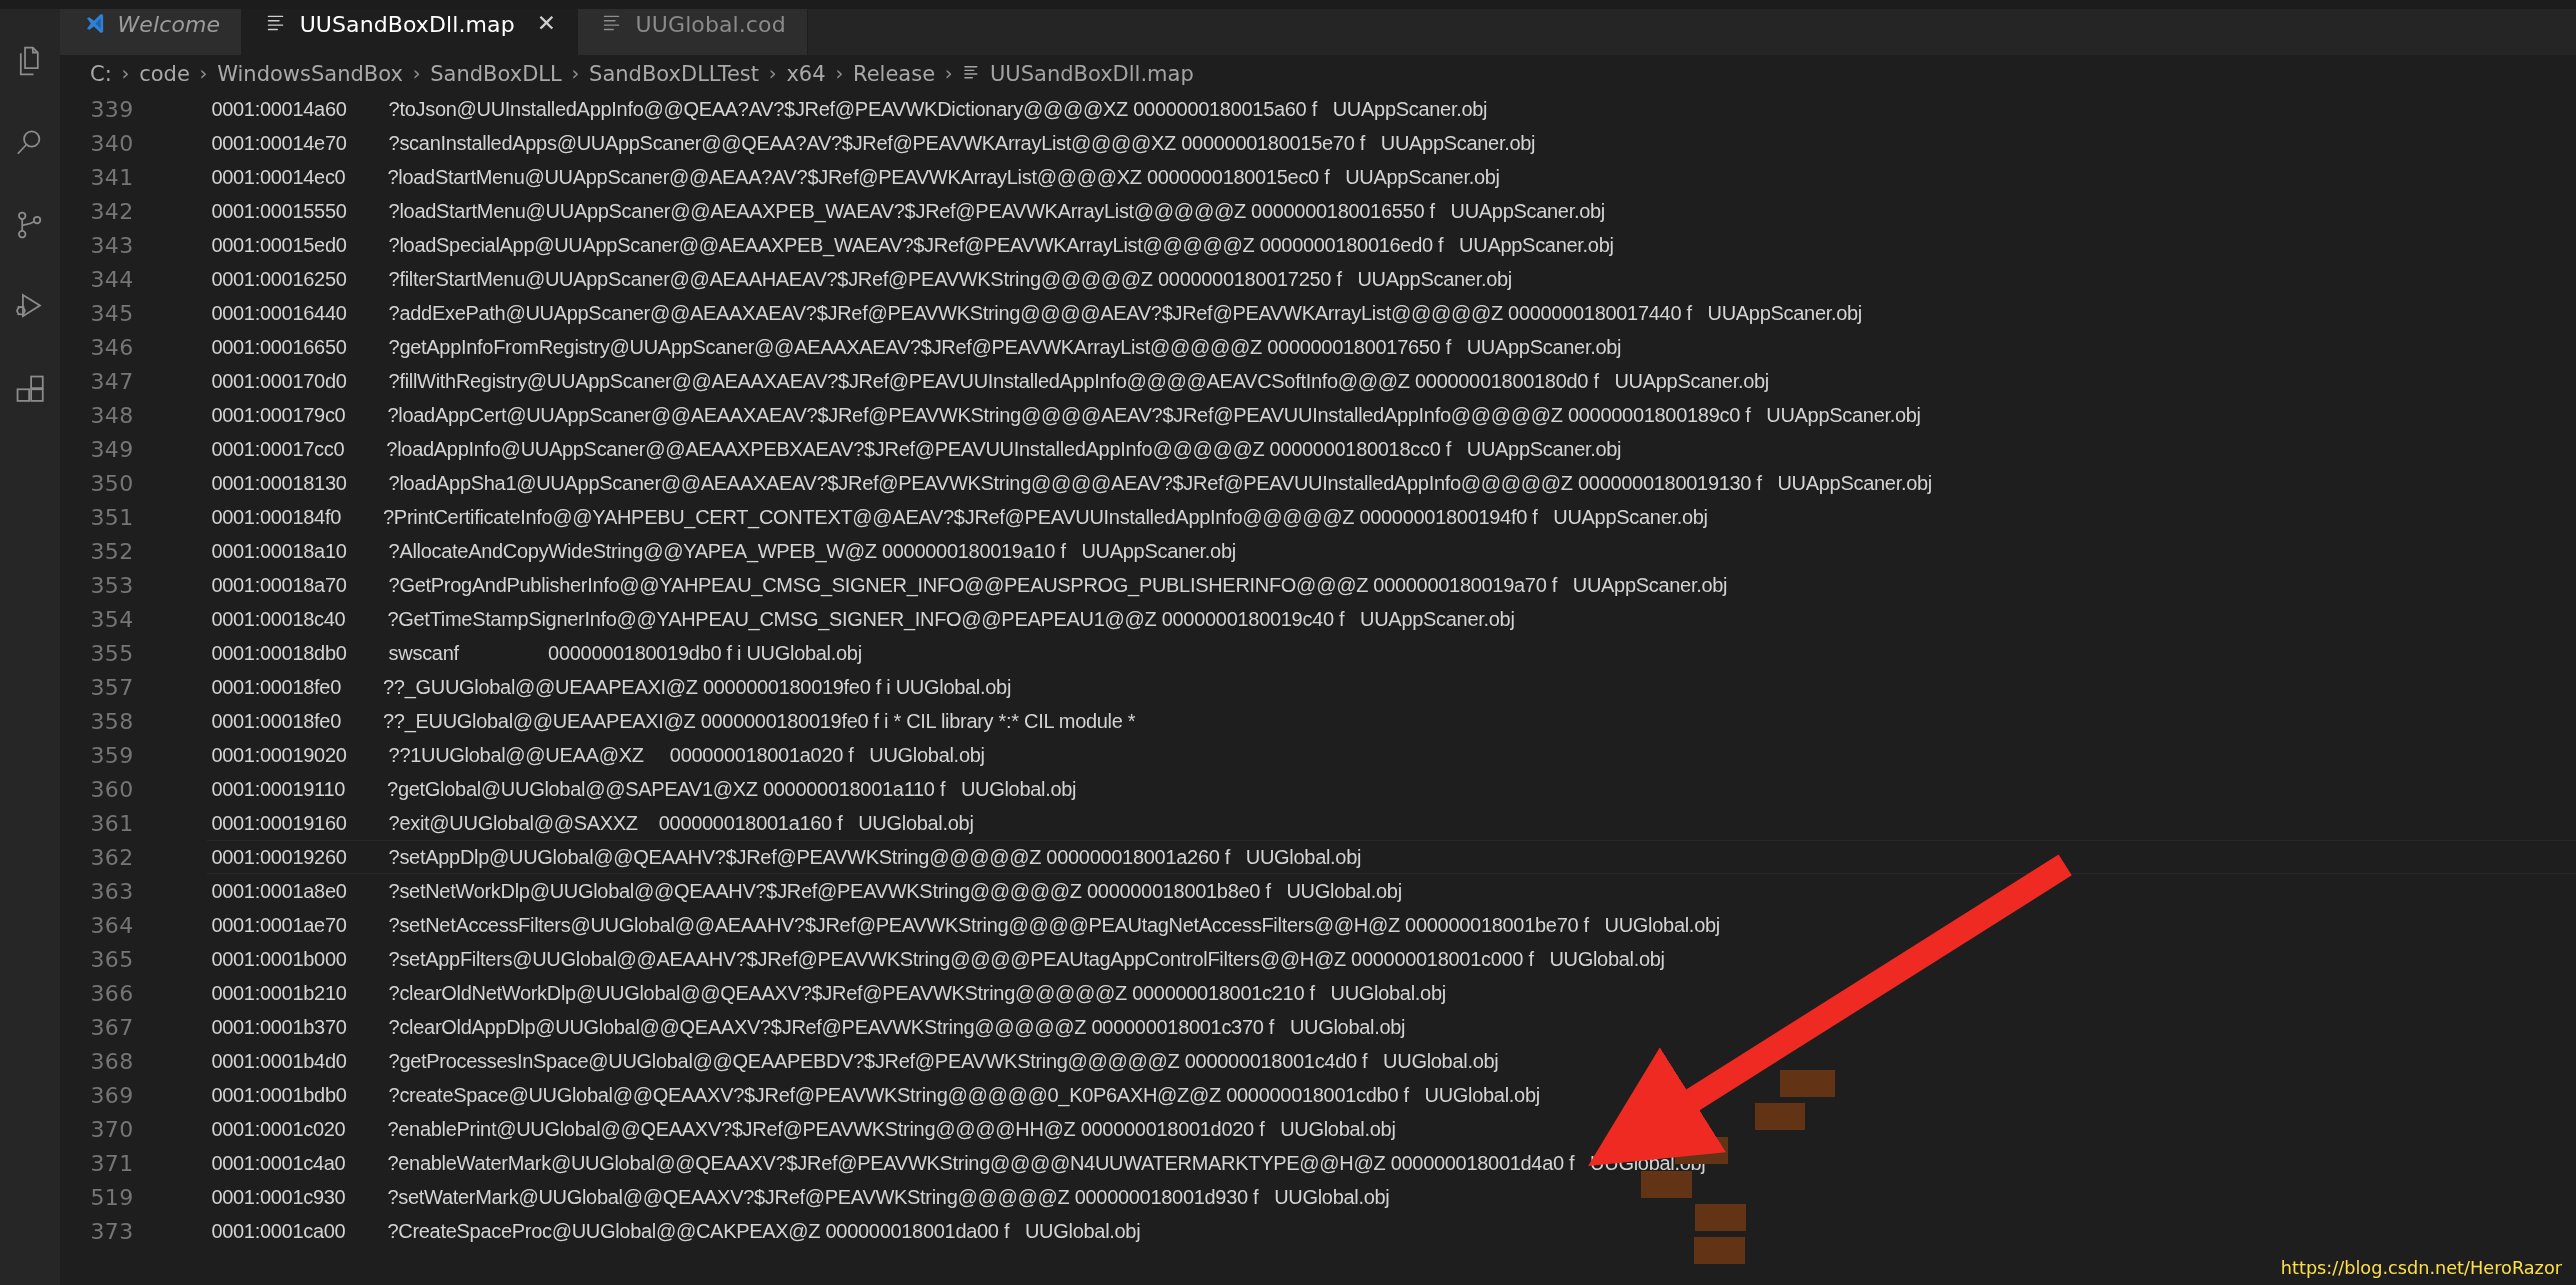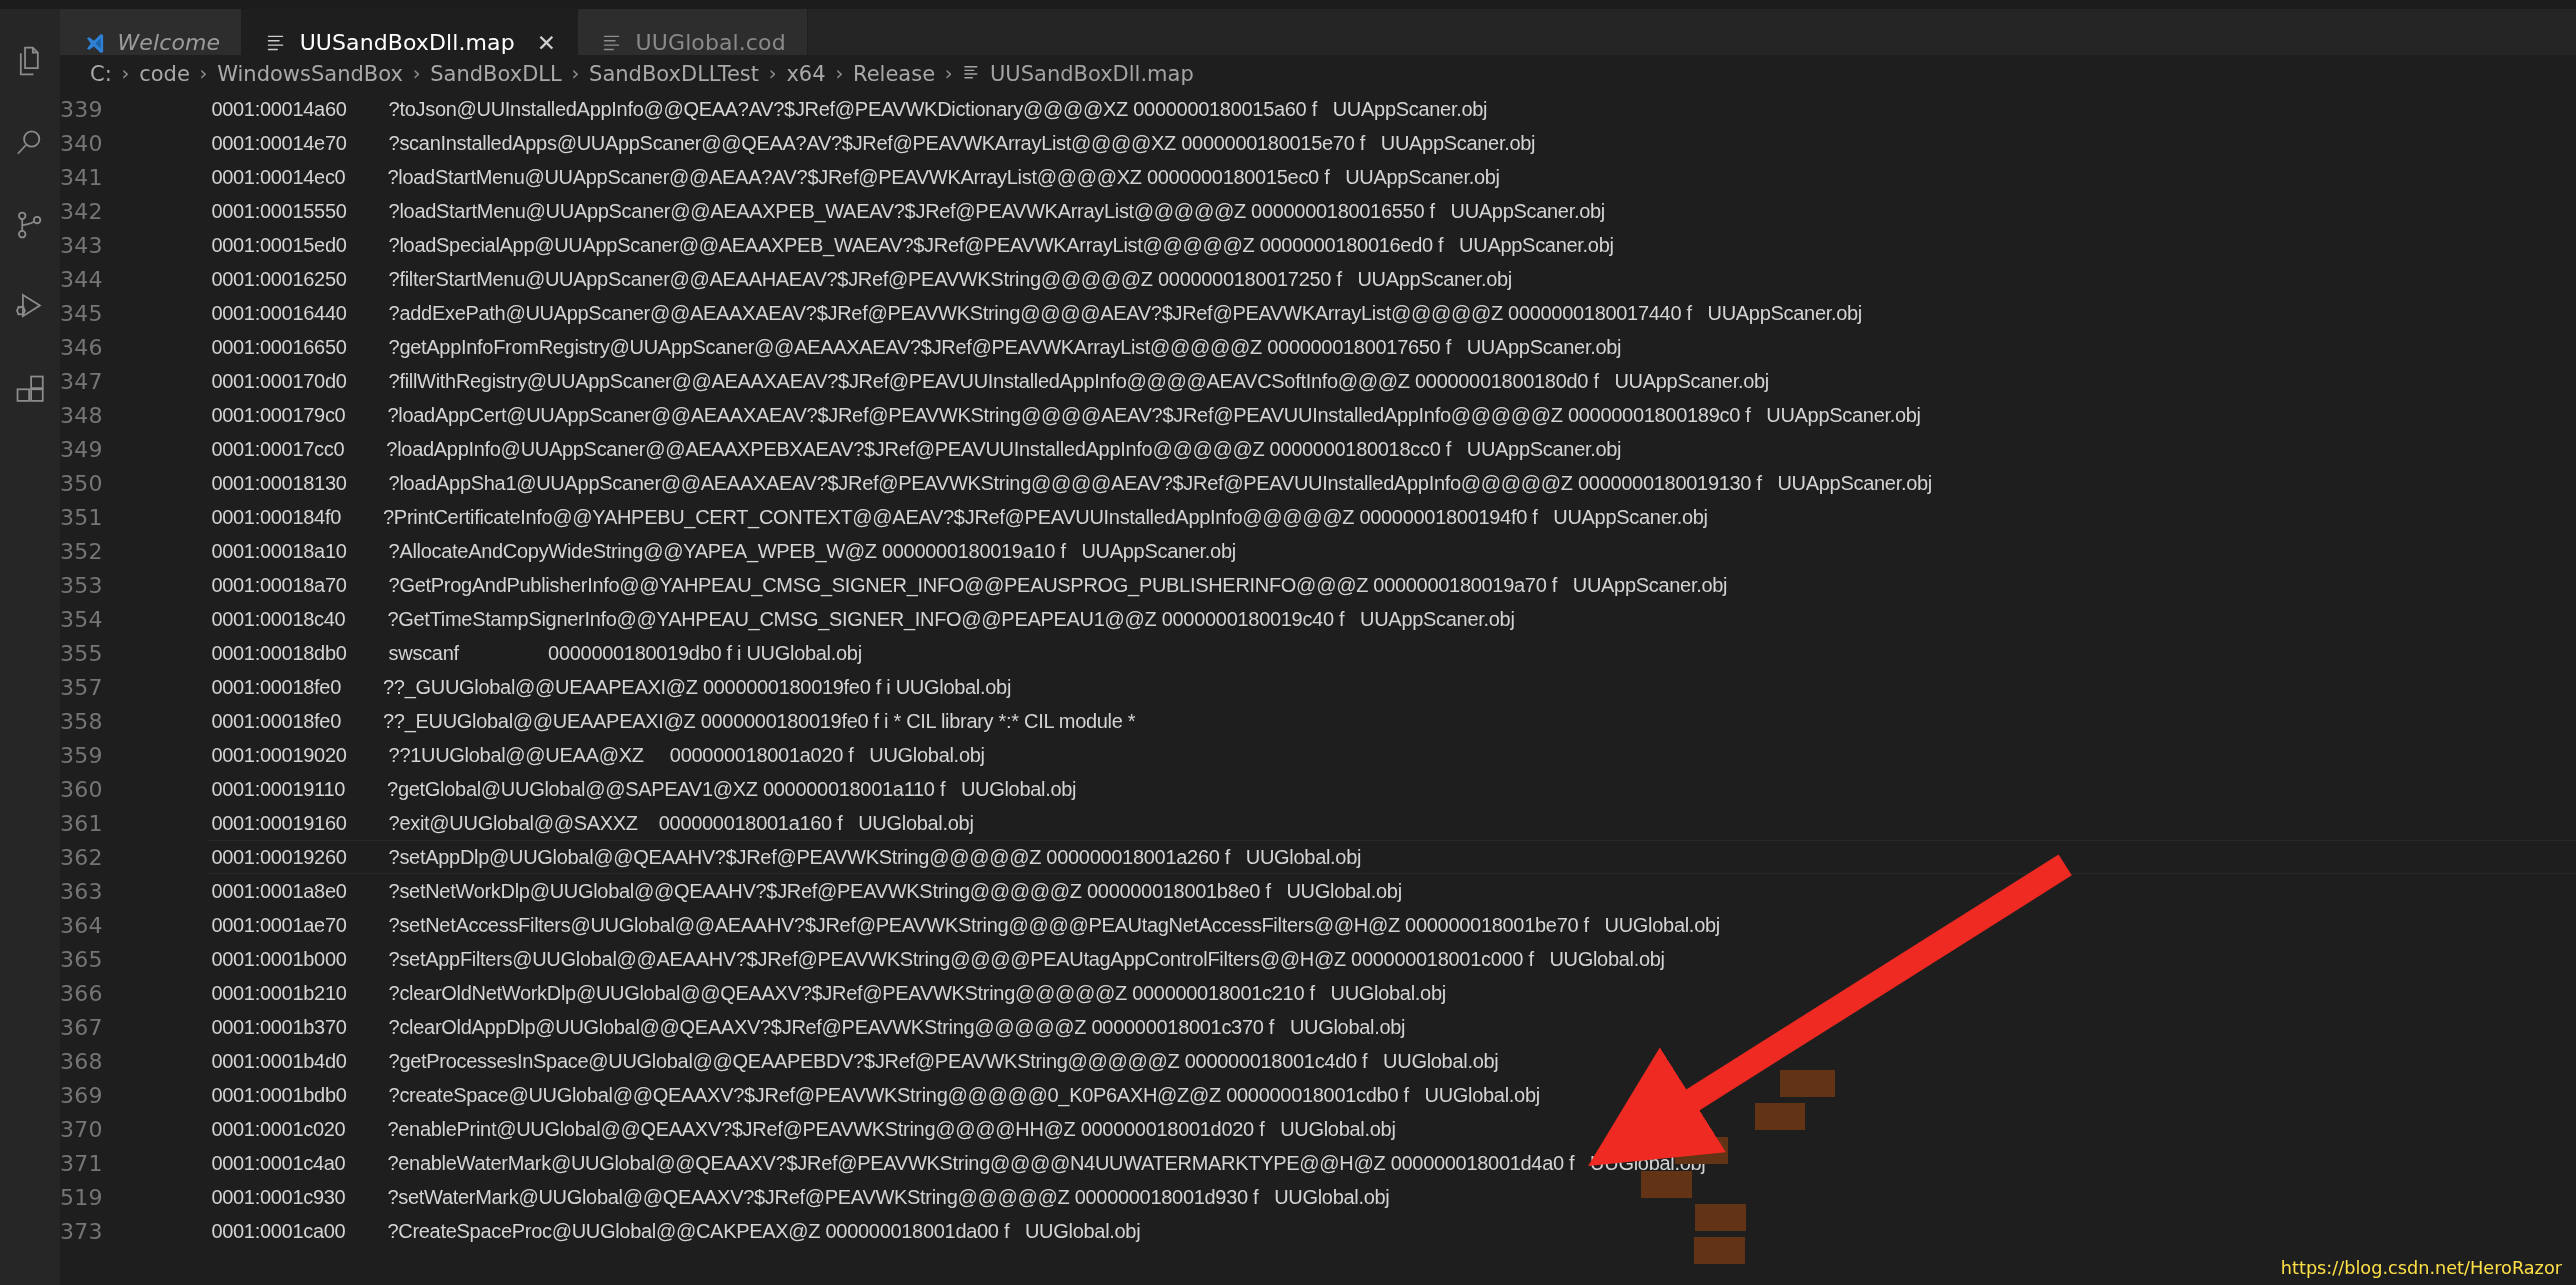--- a/index.html
+++ b/index.html
@@ -29,23 +29,23 @@
   .main-col { flex: 1 1 auto; display: flex; flex-direction: column; min-width: 0; background: #1e1e1e; }
 
   
   .tabbar {
     height: 55px; flex: 0 0 55px;
     background: #252526;
     display: flex; align-items: stretch;
     position: relative;
   }
   .tab {
-    display: flex; align-items: flex-end;
+    display: flex; align-items: flex-start;
     gap: 11.5px;
-    padding: 0 21px 0 23px;
+    padding: 12px 21px 0 23px;
     background: #2d2d2d;
     color: #8a8a8a;
     font-family: "DejaVu Sans", sans-serif;
     font-size: 22px;
     white-space: nowrap;
     cursor: pointer;
     border-right: 0.9px solid #1e1e1e;
     position: relative;
   }
   .tab.active { background: #1e1e1e; color: #ffffff; }
@@ -86,21 +86,21 @@
   }
   .row.current::before,
   .row.current::after {
     content: ""; position: absolute; left: 147px; right: 0; height: 0.9px;
     background: #282828;
   }
   .row.current::before { top: 0; }
   .row.current::after { bottom: 0; }
   .gutter {
     width: 147px; flex: 0 0 147px;
-    text-align: left; padding-right: 43px;
+    text-align: center; padding-right: 43px;
     color: #757575;
     font-family: "DejaVu Sans", sans-serif;
     font-size: 22px;
     letter-spacing: 0.3px;
   }
   .code {
     flex: 1 1 auto; min-width: 0;
     color: #d4d4d4;
     font-family: Liberation Sans, sans-serif;
     font-size: 20px;

